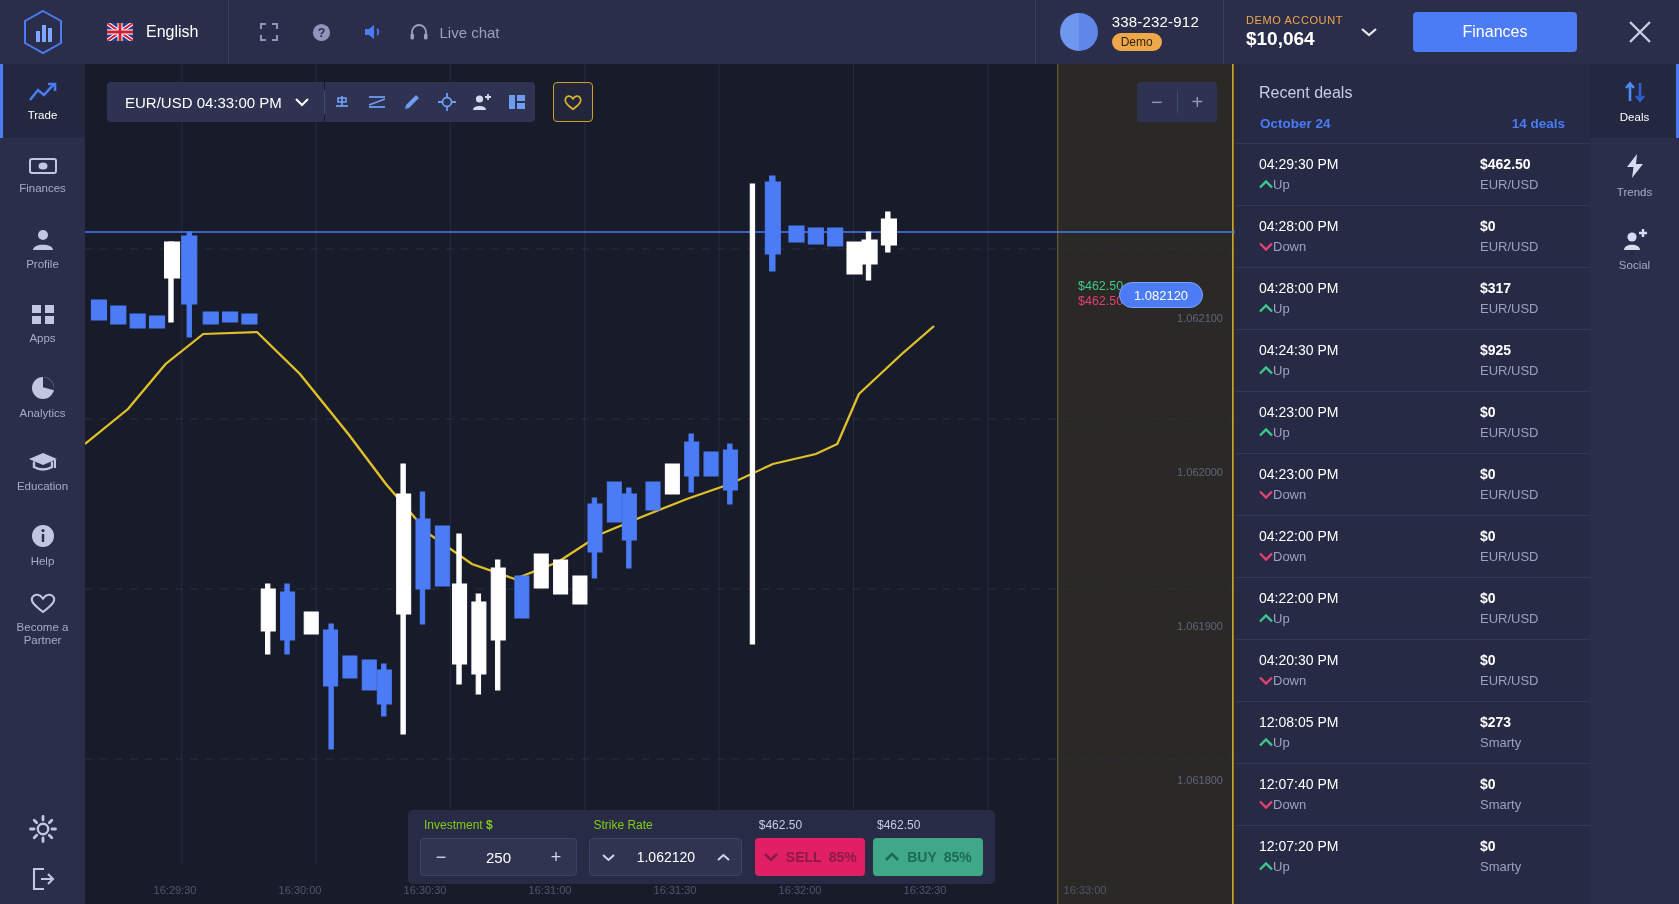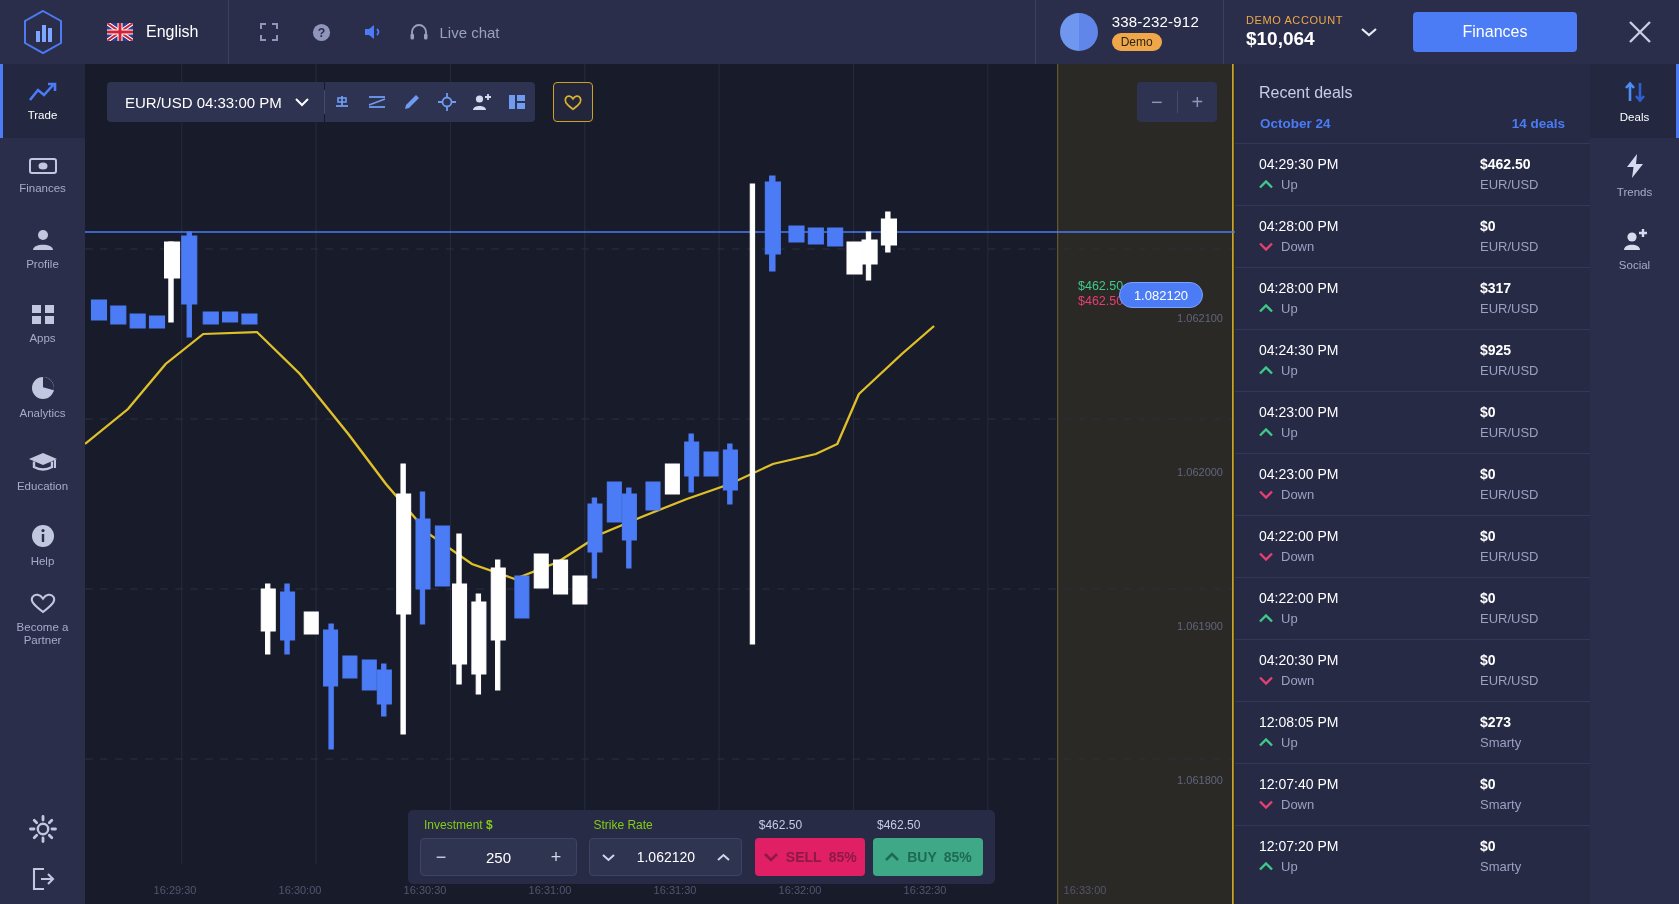--- a/index.html
+++ b/index.html
@@ -166,21 +166,21 @@
     display: flex; justify-content: space-between; padding: 14px 25px 12px;
     font-size: 13.5px; color: #4b7bf5; font-weight: bold;
   }
   .deals-list { flex: 1 1 auto; overflow: hidden; }
   .deal-row {
     display: flex; justify-content: space-between; align-items: flex-start;
     padding: 12px 24px 13px; border-top: 1px solid #33385a; cursor: pointer;
   }
   .deal-left { display: flex; flex-direction: column; gap: 5px; }
   .deal-time { font-size: 14px; color: #ffffff; }
-  .deal-dir { display: flex; align-items: center; gap: 8px; font-size: 13px; color: #9aa0c0; }
+  .deal-dir { display: flex; align-items: center; gap: 0; font-size: 13px; color: #9aa0c0; }
   .deal-right { display: flex; flex-direction: column; gap: 5px; align-items: flex-start; min-width: 86px; }
   .deal-amt { font-size: 14px; color: #ffffff; font-weight: bold; }
   .deal-asset { font-size: 13px; color: #9aa0c0; }
 
   
   .rightnav { width: 89px; flex: 0 0 89px; background: #2a2e4a; display: flex; flex-direction: column; }
   .rnav-item {
     height: 74px; display: flex; flex-direction: column; align-items: center; justify-content: center;
     gap: 7px; cursor: pointer; position: relative; color: #a6abcb;
   }

